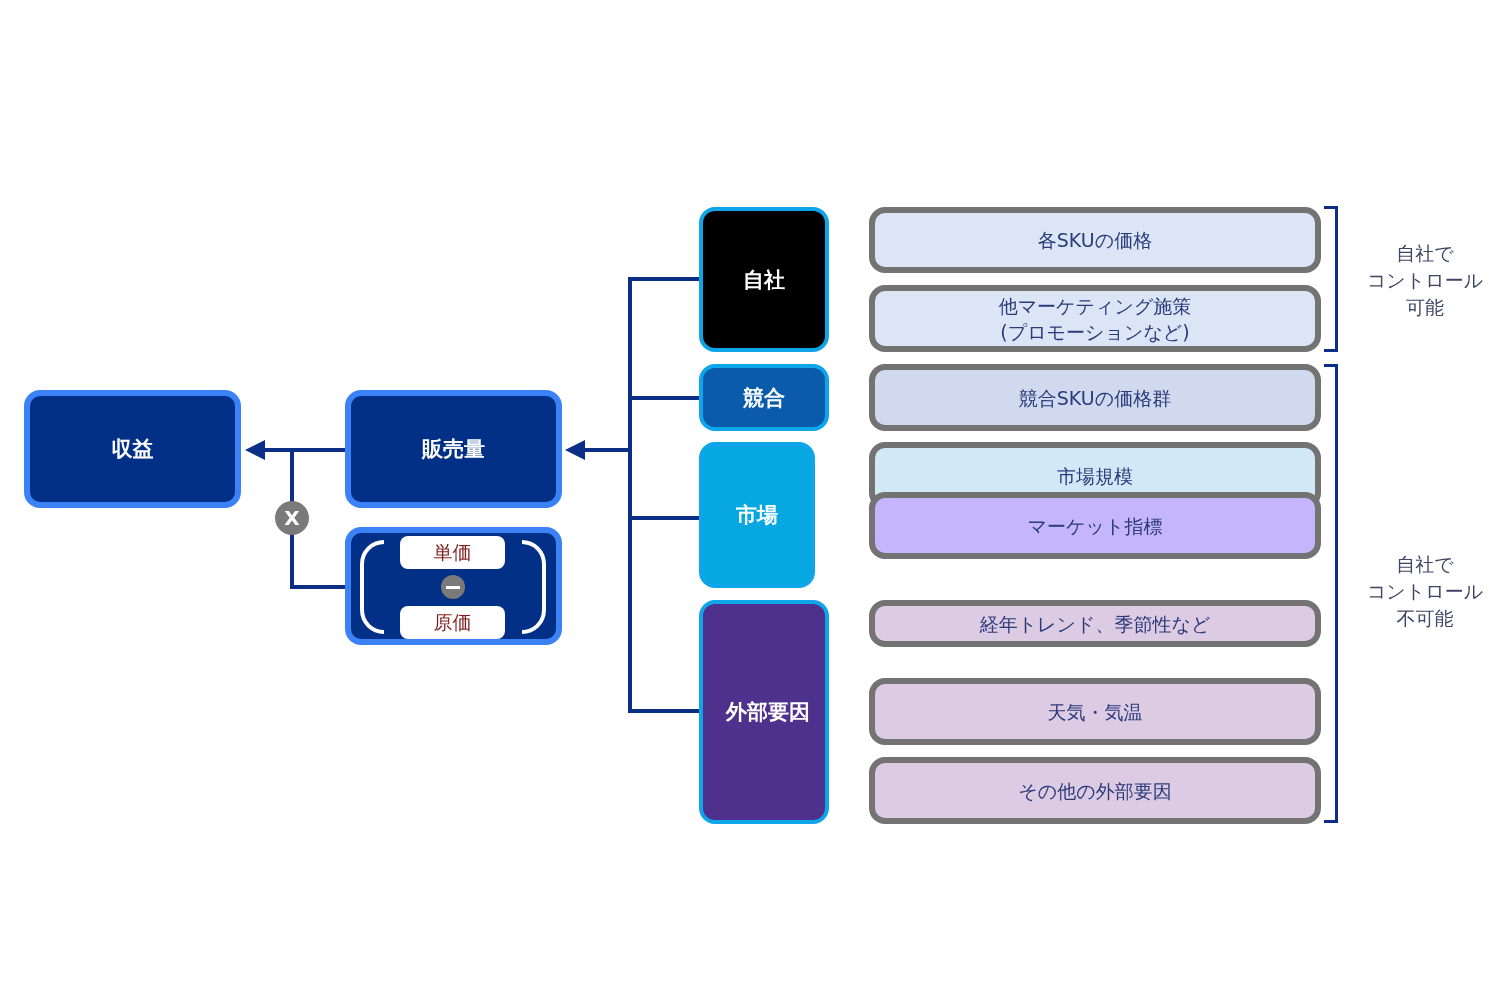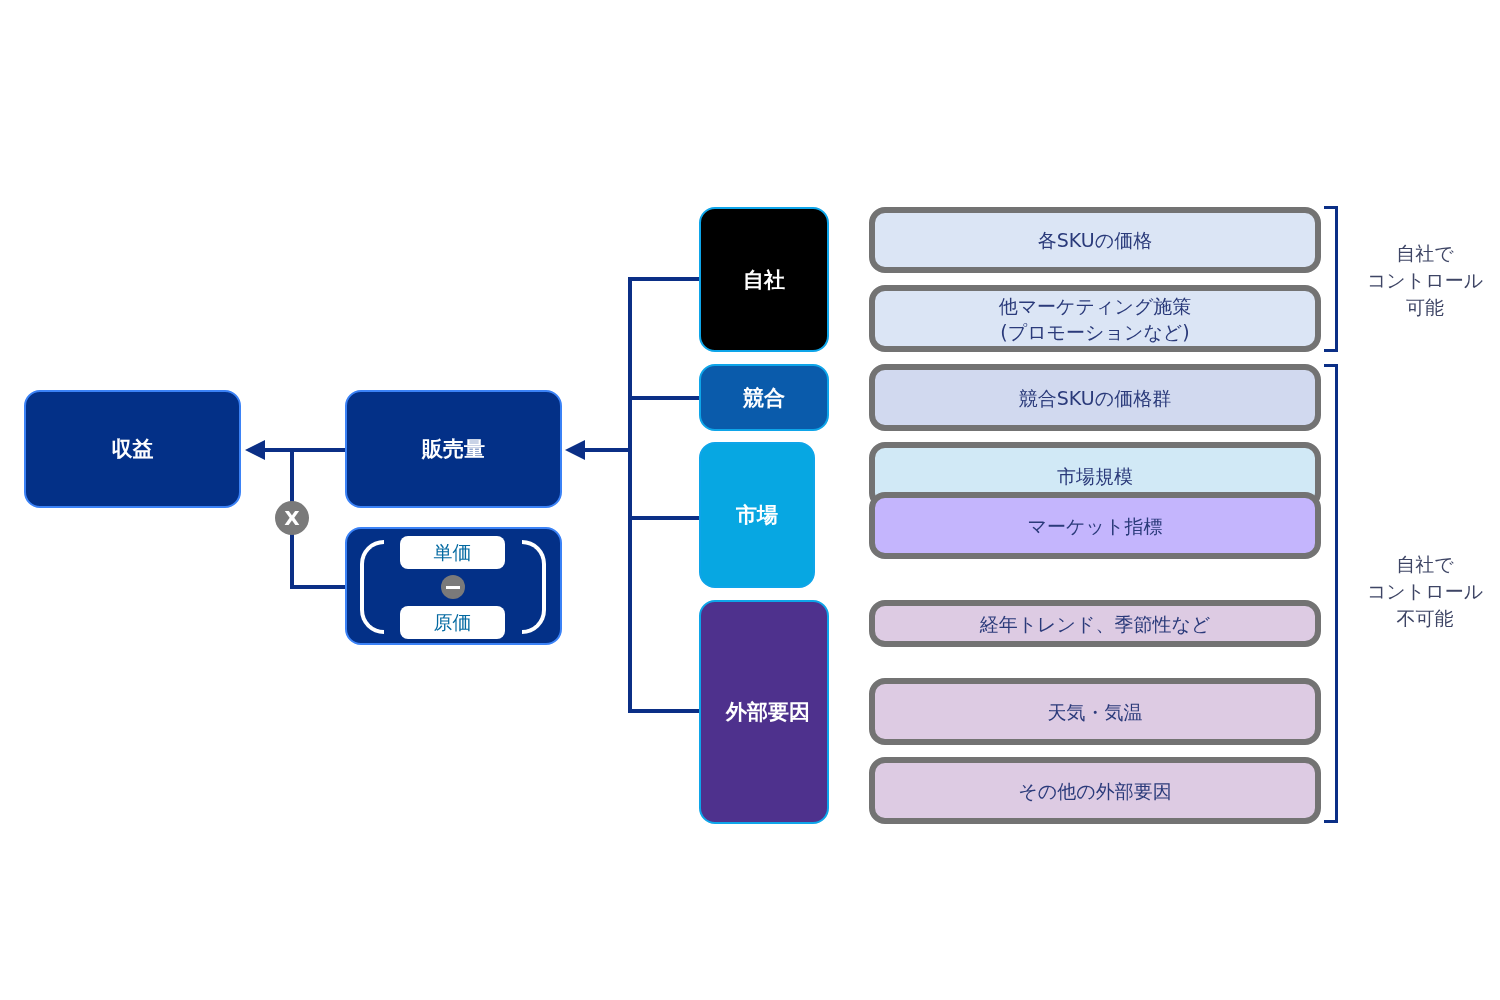--- a/index.html
+++ b/index.html
@@ -1,32 +1,32 @@
 <!DOCTYPE html>
 <html><head>
 <meta charset="utf-8">
 <style>
   html, body { margin:0; padding:0; }
   body { width:1500px; height:1000px; background:#ffffff; position:relative; overflow:hidden;
          font-family:"DejaVu Sans", "Liberation Sans", sans-serif; }
   .box { position:absolute; display:flex; align-items:center; justify-content:center;
          color:#fff; font-weight:bold; font-size:21px; box-sizing:border-box; text-align:center; }
-  .main { background:#033087; border-radius:16px; border:2px solid #3b82f6; }
-  .cat { border-radius:16px; border:2px solid #0ea5e9;justify-content:center; }
+  .main { background:#033087; border-radius:16px; border:6px solid #3b82f6; }
+  .cat { border-radius:16px; border:4px solid #0ea5e9;justify-content:center; }
   .factor { position:absolute; left:869px; width:452px; border-radius:16px;
             border:6px solid #737373; box-sizing:border-box; display:flex; align-items:center;
             justify-content:center; text-align:center; color:#2a3a7a; font-size:19px; line-height:26px;
             white-space:pre-line; }
   .line { position:absolute; background:#0b2f86; }
   .bracket-label { position:absolute; left:1355px; width:140px; text-align:center; color:#3e4565;
                    font-size:19px; line-height:27px; white-space:pre-line; }
   .circle { position:absolute; border-radius:50%; background:#7a7a7a; color:#fff; display:flex;
             align-items:center; justify-content:center; font-weight:bold; }
   .pill { position:absolute; left:400px; width:105px; height:33px; background:#fff; border-radius:8px;
-          color:#0369a1; font-size:19px; display:flex; align-items:center; justify-content:center; }
+          color:#7f1d1d; font-size:19px; display:flex; align-items:center; justify-content:center; }
 </style>
 </head>
 <body>
 
 <div class="line" style="left:262px;top:448px;width:84px;height:4px;"></div>
 <div style="position:absolute;left:245px;top:440px;width:0;height:0;border-top:10px solid transparent;border-bottom:10px solid transparent;border-right:20px solid #0b2f86;"></div>
 <div class="line" style="left:290px;top:448px;width:4px;height:140px;"></div>
 <div class="line" style="left:290px;top:585px;width:56px;height:4px;"></div>
 
 <div class="line" style="left:583px;top:448px;width:48px;height:4px;"></div>

